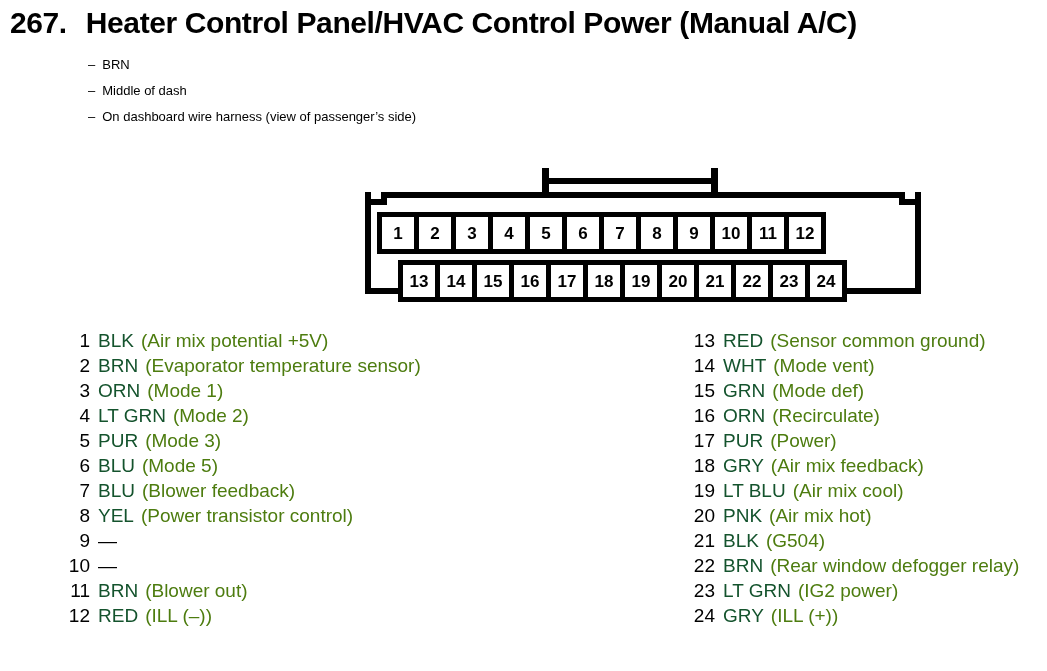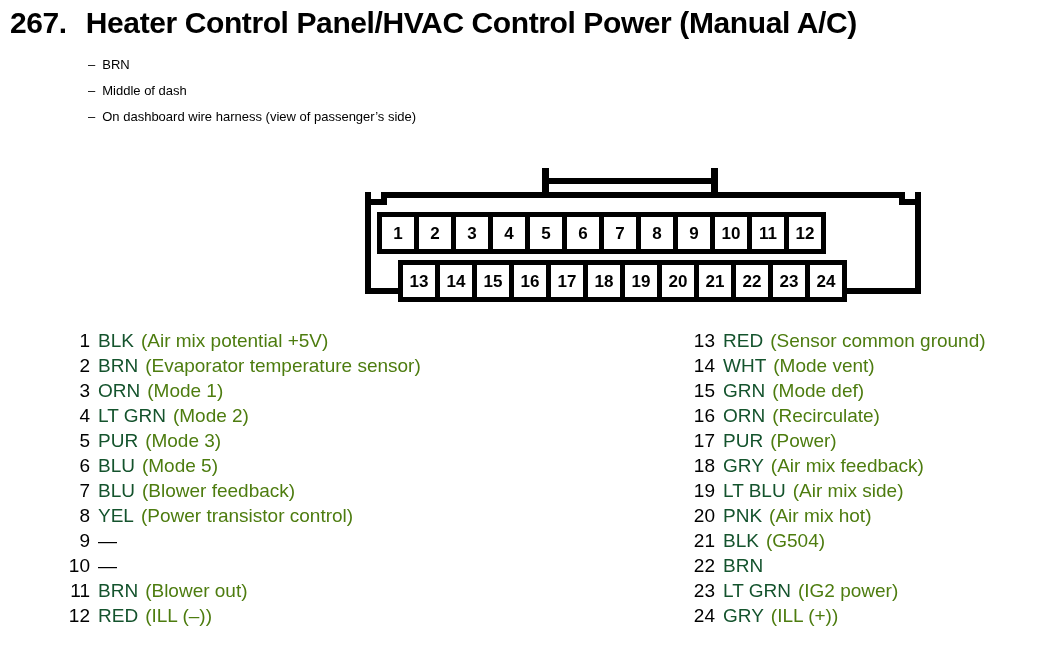--- a/index.html
+++ b/index.html
@@ -299,35 +299,36 @@
       <span class="pdesc">(Power)</span>
     </div>
     <div class="pin-row">
       <span class="pnum">18</span>
       <span class="pcolor">GRY</span>
       <span class="pdesc">(Air mix feedback)</span>
     </div>
     <div class="pin-row">
       <span class="pnum">19</span>
       <span class="pcolor">LT BLU</span>
-      <span class="pdesc">(Air mix side)</span>
+      <span class="pdesc">(Air mix cool)</span>
     </div>
     <div class="pin-row">
       <span class="pnum">20</span>
       <span class="pcolor">PNK</span>
       <span class="pdesc">(Air mix hot)</span>
     </div>
     <div class="pin-row">
       <span class="pnum">21</span>
       <span class="pcolor">BLK</span>
       <span class="pdesc">(G504)</span>
     </div>
     <div class="pin-row">
       <span class="pnum">22</span>
       <span class="pcolor">BRN</span>
+      <span class="pdesc">(Rear window defogger relay)</span>
     </div>
     <div class="pin-row">
       <span class="pnum">23</span>
       <span class="pcolor">LT GRN</span>
       <span class="pdesc">(IG2 power)</span>
     </div>
     <div class="pin-row">
       <span class="pnum">24</span>
       <span class="pcolor">GRY</span>
       <span class="pdesc">(ILL (+))</span>

